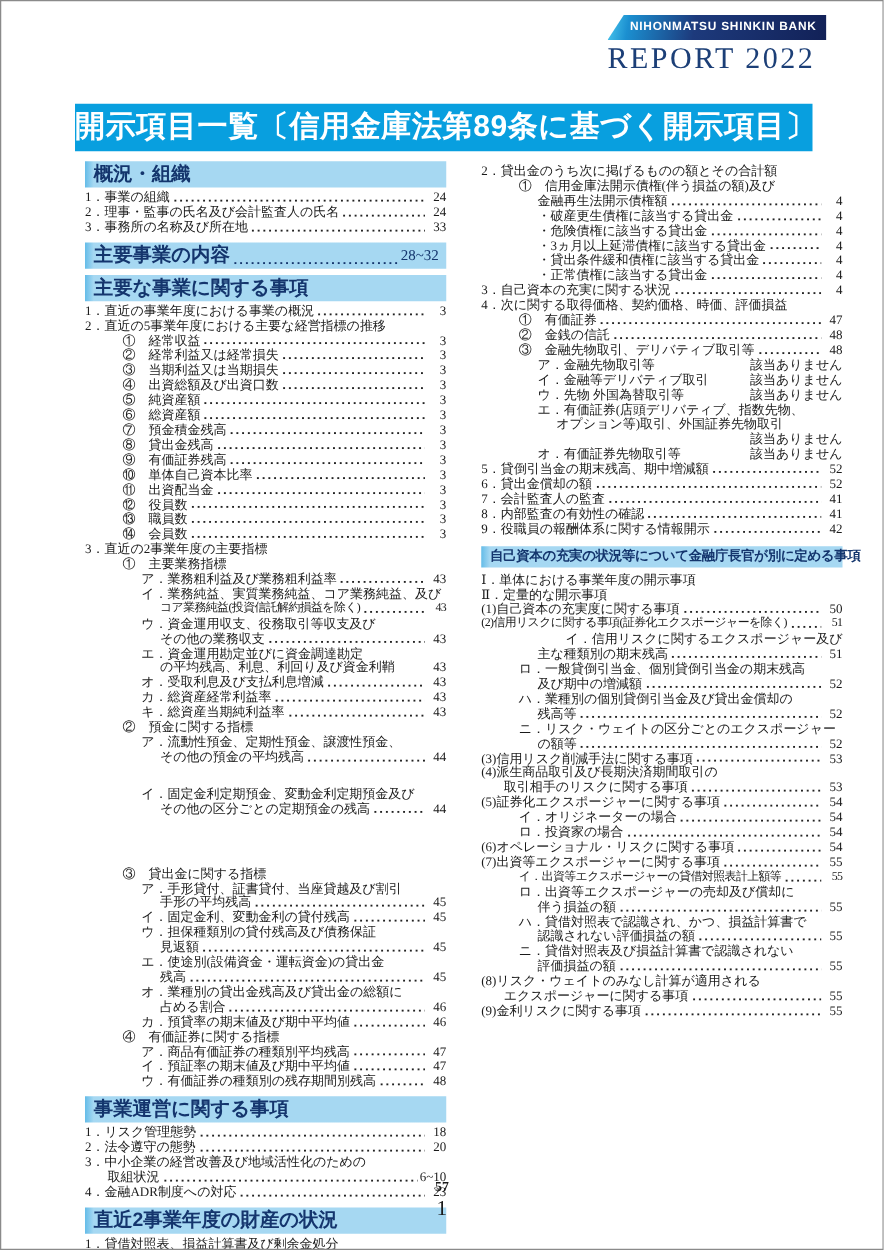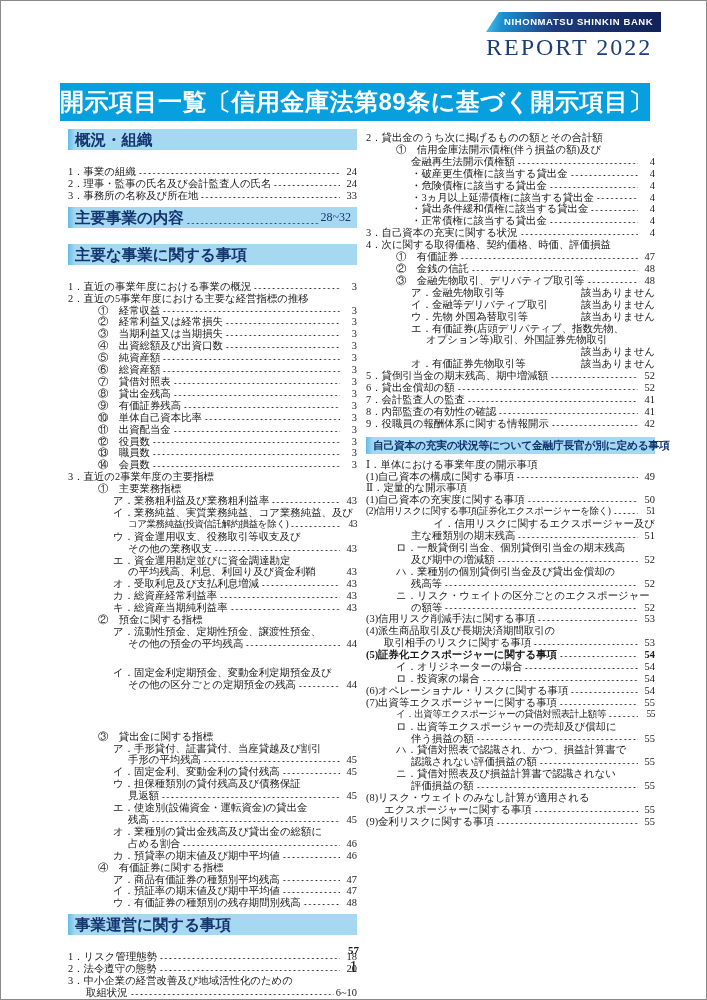--- a/index.html
+++ b/index.html
@@ -24,24 +24,24 @@
   
   .banner{
     position:absolute;left:59px;top:82px;width:590px;height:38px;
     background:#089fdf;color:#ffffff;text-align:center;line-height:38px;
     font-family:"Liberation Sans","DejaVu Sans",sans-serif;
     font-weight:bold;font-size:24px;letter-spacing:0.5px;white-space:nowrap;
   }
   
   .col{position:absolute;top:126px;width:289px;}
   .col-left{left:67px;}
-  .col-right{left:365px;padding-top:5px;}
+  .col-right{left:384px;padding-top:5px;}
   
   .sec-h{
-    height:21px;line-height:21px;margin:5px 0 16px 0;padding:0 6px 0 7px;
+    height:21px;line-height:21px;margin:5px 0 3px 0;padding:0 6px 0 7px;
     background:linear-gradient(90deg,#64bce8 0,#a6d8f2 7px,#a6d8f2 100%);
     color:#14356d;font-family:"Liberation Sans","DejaVu Sans",sans-serif;
     font-weight:bold;font-size:15.5px;display:flex;align-items:center;white-space:nowrap;
   }
   .col .sec-h:first-child{margin-top:2px;}
   .sec-h.small{height:17px;line-height:17px;font-size:10.8px;margin:7px 0 5px 0;letter-spacing:-0.3px;}
   .sec-h .lead{background-image:radial-gradient(circle,#14356d 0.8px,transparent 1px);}
   .sec-h .pg{font-size:12px;font-weight:normal;color:#14356d;font-family:"Liberation Serif","DejaVu Serif",serif;}
   
   .line{
@@ -138,21 +138,21 @@
         <span class="t">⑤　純資産額</span>
         <span class="lead"></span>
         <span class="pg">3</span>
       </div>
       <div class="line" style="padding-left: 30px;">
         <span class="t">⑥　総資産額</span>
         <span class="lead"></span>
         <span class="pg">3</span>
       </div>
       <div class="line" style="padding-left: 30px;">
-        <span class="t">⑦　貸借対照表</span>
+        <span class="t">⑦　預金積金残高</span>
         <span class="lead"></span>
         <span class="pg">3</span>
       </div>
       <div class="line" style="padding-left: 30px;">
         <span class="t">⑧　貸出金残高</span>
         <span class="lead"></span>
         <span class="pg">3</span>
       </div>
       <div class="line" style="padding-left: 30px;">
         <span class="t">⑨　有価証券残高</span>
@@ -465,25 +465,20 @@
         <span class="lead"></span>
         <span class="pg">42</span>
       </div>
       <div class="sec-h small">
         <span class="sec-t">自己資本の充実の状況等について金融庁長官が別に定める事項</span>
       </div>
       <div class="line" style="padding-left: 0px;">
         <span class="t">Ⅰ．単体における事業年度の開示事項</span>
       </div>
       <div class="line" style="padding-left: 0px;">
-        <span class="t">(1)自己資本の構成に関する事項</span>
-        <span class="lead"></span>
-        <span class="pg">49</span>
-      </div>
-      <div class="line" style="padding-left: 0px;">
         <span class="t">Ⅱ．定量的な開示事項</span>
       </div>
       <div class="line" style="padding-left: 0px;">
         <span class="t">(1)自己資本の充実度に関する事項</span>
         <span class="lead"></span>
         <span class="pg">50</span>
       </div>
       <div class="line sq" style="padding-left: 0px;">
         <span class="t">(2)信用リスクに関する事項(証券化エクスポージャーを除く)</span>
         <span class="lead"></span>
@@ -527,21 +522,21 @@
         <span class="pg">53</span>
       </div>
       <div class="line" style="padding-left: 0px;">
         <span class="t">(4)派生商品取引及び長期決済期間取引の</span>
       </div>
       <div class="line" style="padding-left: 18px;">
         <span class="t">取引相手のリスクに関する事項</span>
         <span class="lead"></span>
         <span class="pg">53</span>
       </div>
-      <div class="line" style="padding-left: 0px; font-weight: bold;">
+      <div class="line" style="padding-left: 0px;">
         <span class="t">(5)証券化エクスポージャーに関する事項</span>
         <span class="lead"></span>
         <span class="pg">54</span>
       </div>
       <div class="line" style="padding-left: 30px;">
         <span class="t">イ．オリジネーターの場合</span>
         <span class="lead"></span>
         <span class="pg">54</span>
       </div>
       <div class="line" style="padding-left: 30px;">

